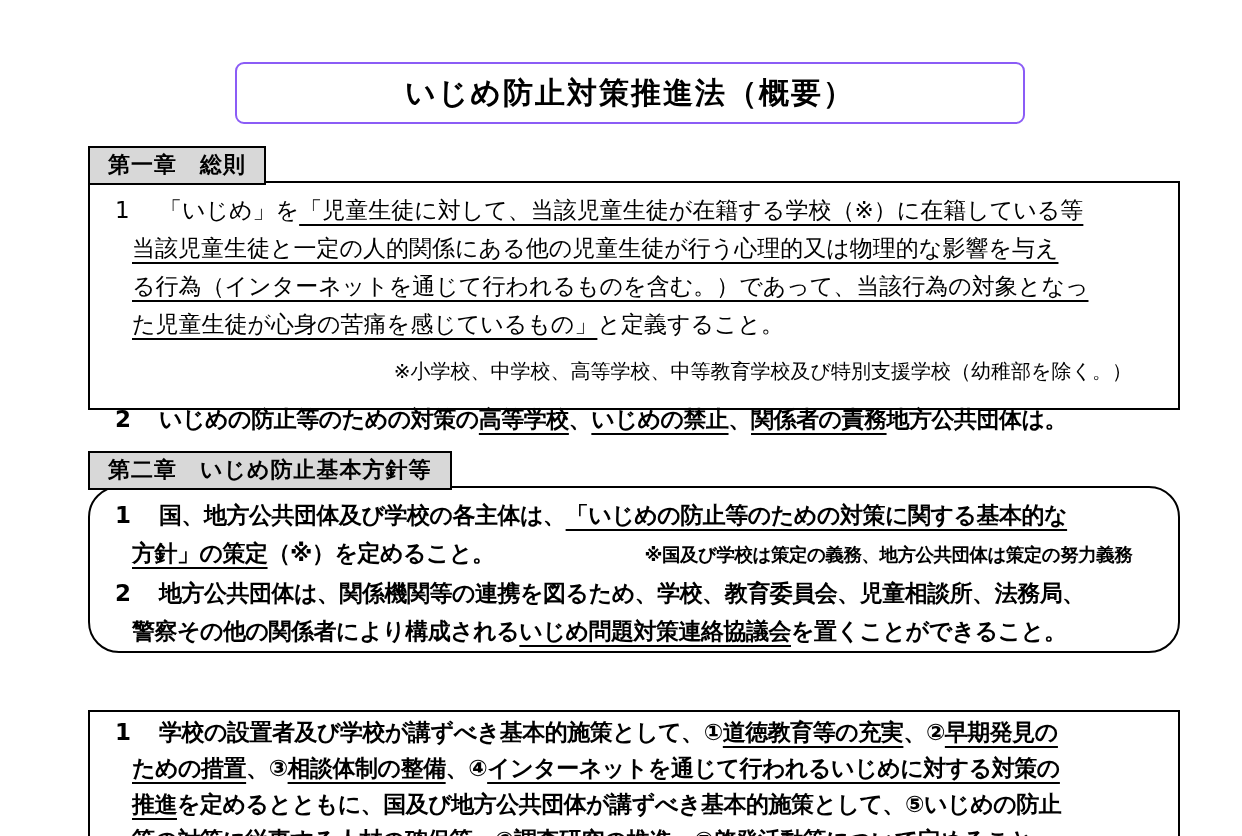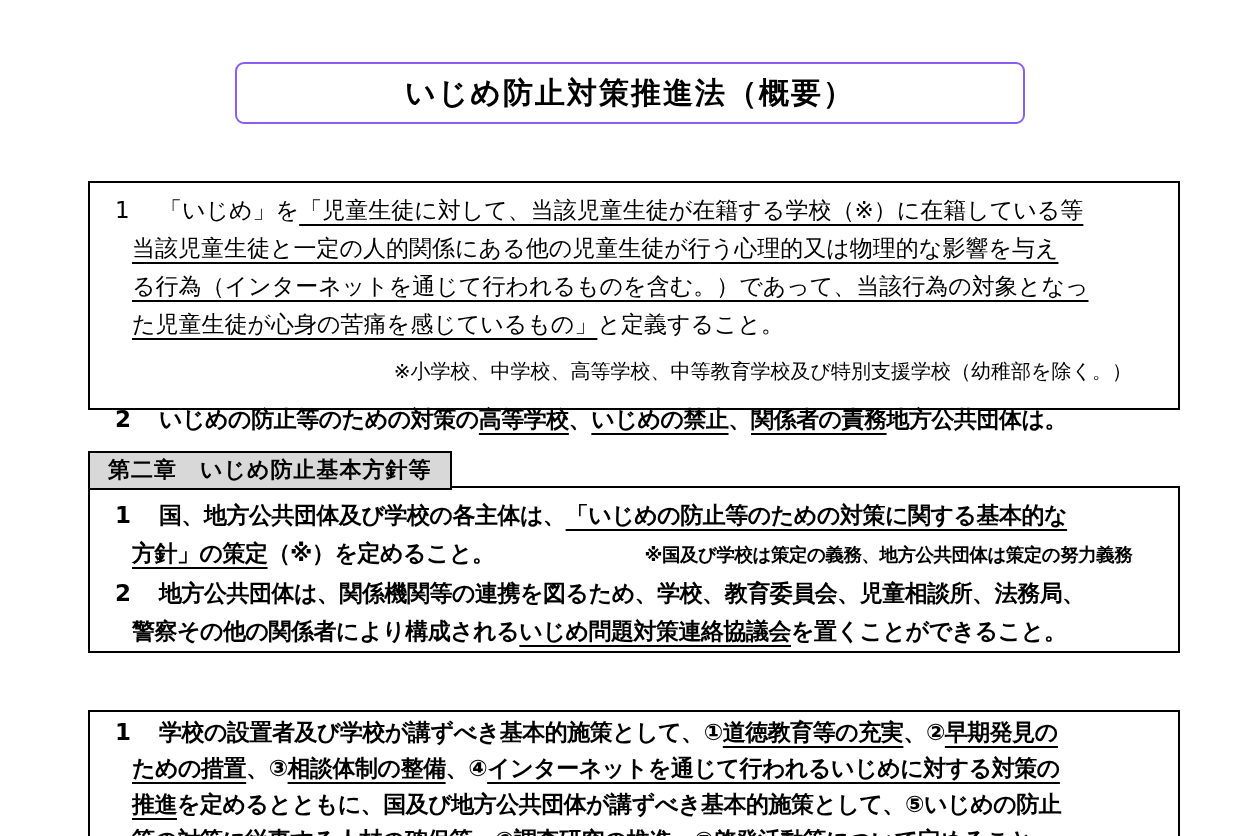--- a/index.html
+++ b/index.html
@@ -14,21 +14,21 @@
     display:flex;align-items:center;justify-content:center;
   }
   .title-box .title-text{
     font-size:30px;font-weight:bold;letter-spacing:2px;
   }
   .section{
     position:absolute;left:88px;width:1092px;box-sizing:border-box;
     border:2px solid #000;background:#fff;
   }
   .sec1{top:181px;height:229px;}
-  .sec2{top:486px;height:167px;}
+  .sec2{top:486px;height:167px;border-radius:31px;}
   .sec3{top:710px;height:210px;}
   .sec-header{
     position:absolute;left:-2px;bottom:100%;margin-bottom:-2px;
     background:#d8d8d8;border:2px solid #000;
     font-weight:bold;font-size:22px;letter-spacing:1px;
     padding:3px 18px 4px 18px;white-space:nowrap;line-height:28px;
   }
   .content{padding:8px 10px 0 10px;}
   .sec3 .content{padding-top:2px;}
   .item{
@@ -54,20 +54,21 @@
   }
 </style>
 </head>
 <body>
 
 <div class="title-box">
   <span class="title-text">いじめ防止対策推進法（概要）</span>
 </div>
 
 <div class="section sec1">
+  <div class="sec-header">第一章　総則</div>
   <div class="content">
     <p class="item"><span class="num">1</span><span><span>「いじめ」を</span><span class="u">「児童生徒に対して、当該児童生徒が在籍する学校（※）に在籍している等</span><br><span class="u">当該児童生徒と一定の人的関係にある他の児童生徒が行う心理的又は物理的な影響を与え</span><br><span class="u">る行為（インターネットを通じて行われるものを含む。）であって、当該行為の対象となっ</span><br><span class="u">た児童生徒が心身の苦痛を感じているもの」</span><span>と定義すること。</span></span></p>
     <p class="note-line">※小学校、中学校、高等学校、中等教育学校及び特別支援学校（幼稚部を除く。）</p>
     <p class="item gothic"><span class="num">2</span><span><span>いじめの防止等のための対策の</span><span class="u">高等学校</span><span>、</span><span class="u">いじめの禁止</span><span>、</span><span class="u">関係者の責務</span><span>地方公共団体は。</span></span></p>
   </div>
 </div>
 
 <div class="section sec2">
   <div class="sec-header">第二章　いじめ防止基本方針等</div>
   <div class="content">

